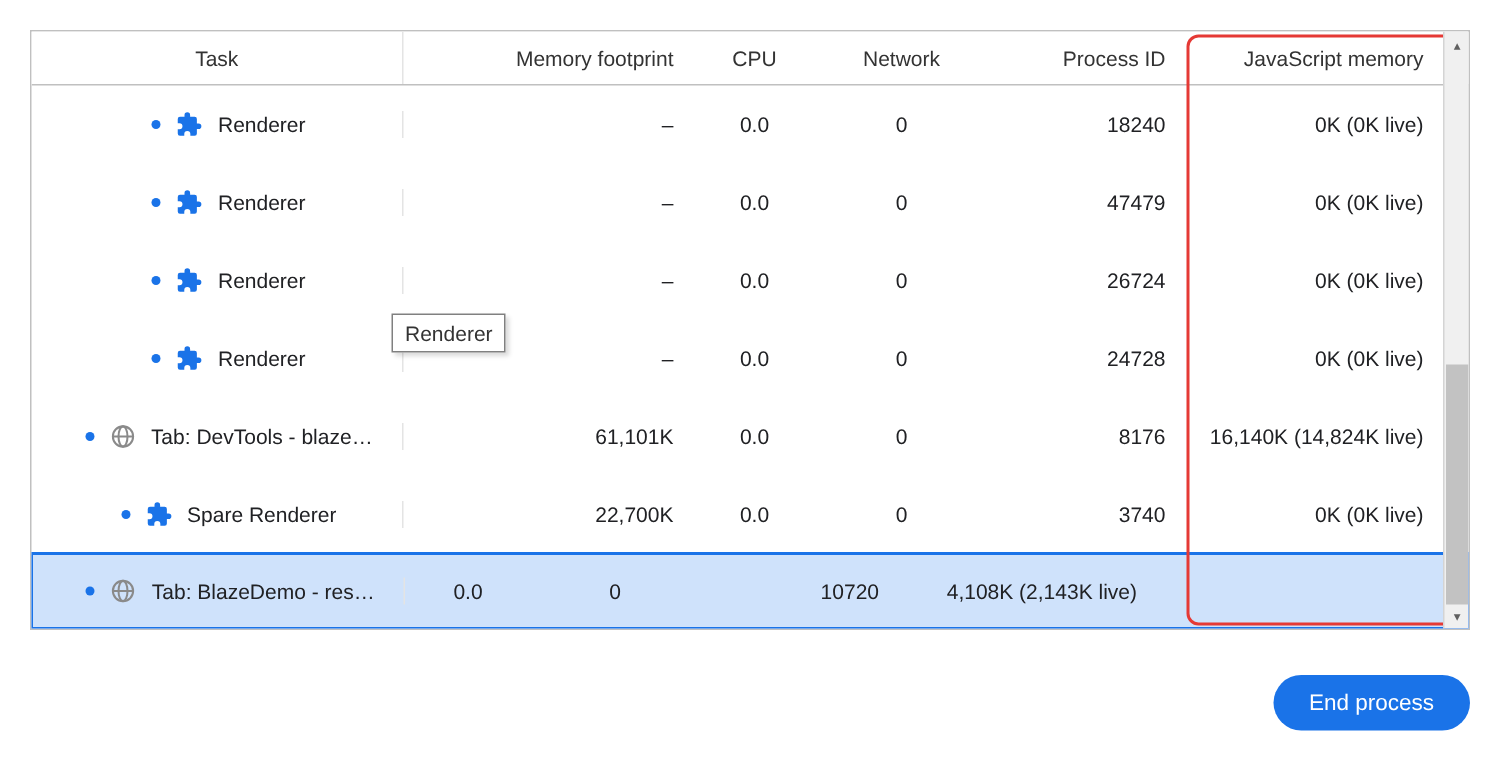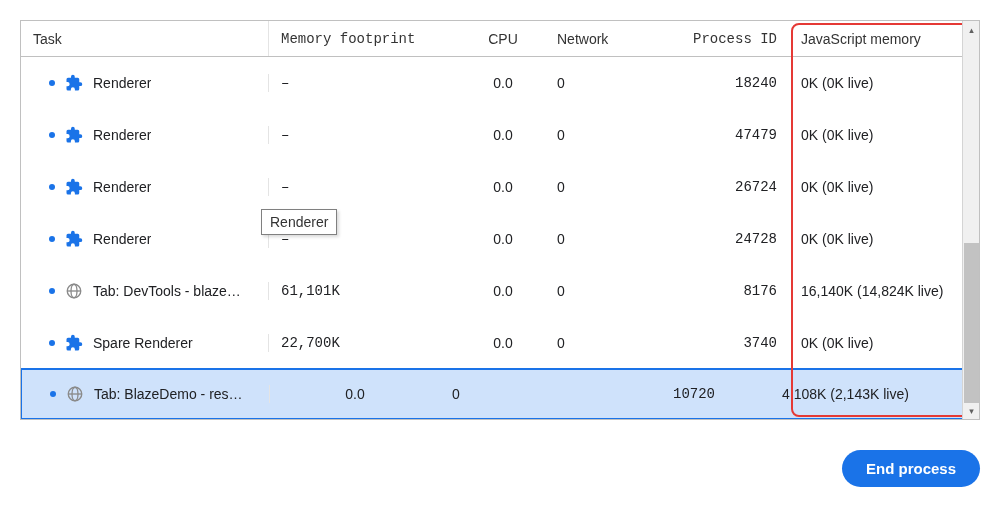--- a/index.html
+++ b/index.html
@@ -23,40 +23,39 @@
   }
   .hdr {
     display: flex;
     height: 36px;
     border-bottom: 1px solid #c0c0c0;
     background: #fff;
     font-weight: 400;
     color: #333;
   }
   .hdr .cell { display: flex; align-items: center; padding: 0 12px; }
-  .col-task   { width: 248px; border-right: 1px solid #e4e4e4; }
-  .col-mem    { width: 192px; justify-content: flex-start; font-family: Liberation Mono, monospace; }
+  .col-task   { width: 248px; border-right: 1px solid #e4e4e4; justify-content: center; }
+  .col-mem    { width: 192px; justify-content: flex-end; }
   .col-cpu    { width:  84px; justify-content: center; }
-  .col-net    { width: 112px; justify-content: flex-start; }
-  .col-pid    { width: 132px; justify-content: flex-end; font-family: Liberation Mono, monospace; }
-  .col-js     { width: 172px; }
+  .col-net    { width: 112px; justify-content: center; }
+  .col-pid    { width: 132px; justify-content: flex-end; }
+  .col-js     { width: 172px; justify-content: flex-end; }
   .rows { position: relative; }
   .row {
     display: flex;
     height: 52px;
     align-items: center;
     position: relative;
   }
   .row .cell { padding: 0 12px; display: flex; align-items: center; }
   .row.selected {
     background: #cfe2fb;
     border: 2px solid #1a73e8;
     margin: -1px;
     border-top-width: 2px;
-    gap: 43px;
   }
   .task-cell { display:flex; align-items:center; gap:10px; padding-left:28px !important; }
   .bullet {
     width: 6px; height: 6px; background:#1a73e8; border-radius:50%;
     flex-shrink:0;
   }
   .task-name { white-space: nowrap; overflow:hidden; text-overflow: ellipsis; max-width:150px; }
   .ext-icon { width:18px; height:18px; flex-shrink:0; }
   .globe-icon { width:18px; height:18px; flex-shrink:0; }
   .tooltip {
@@ -91,21 +90,21 @@
   }
   .end-btn {
     position: absolute;
     right: 20px; top: 450px;
     background: #1a73e8;
     color: #fff;
     border: none;
     border-radius: 20px;
     padding: 10px 24px;
     font-size: 15px;
-    font-weight: 700;
+    font-weight: 400;
     cursor: pointer;
   }
 </style>
 </head>
 <body>
 
 <div class="table-wrap">
   <div class="hdr">
     <div class="cell col-task">
         <span>Task</span>

